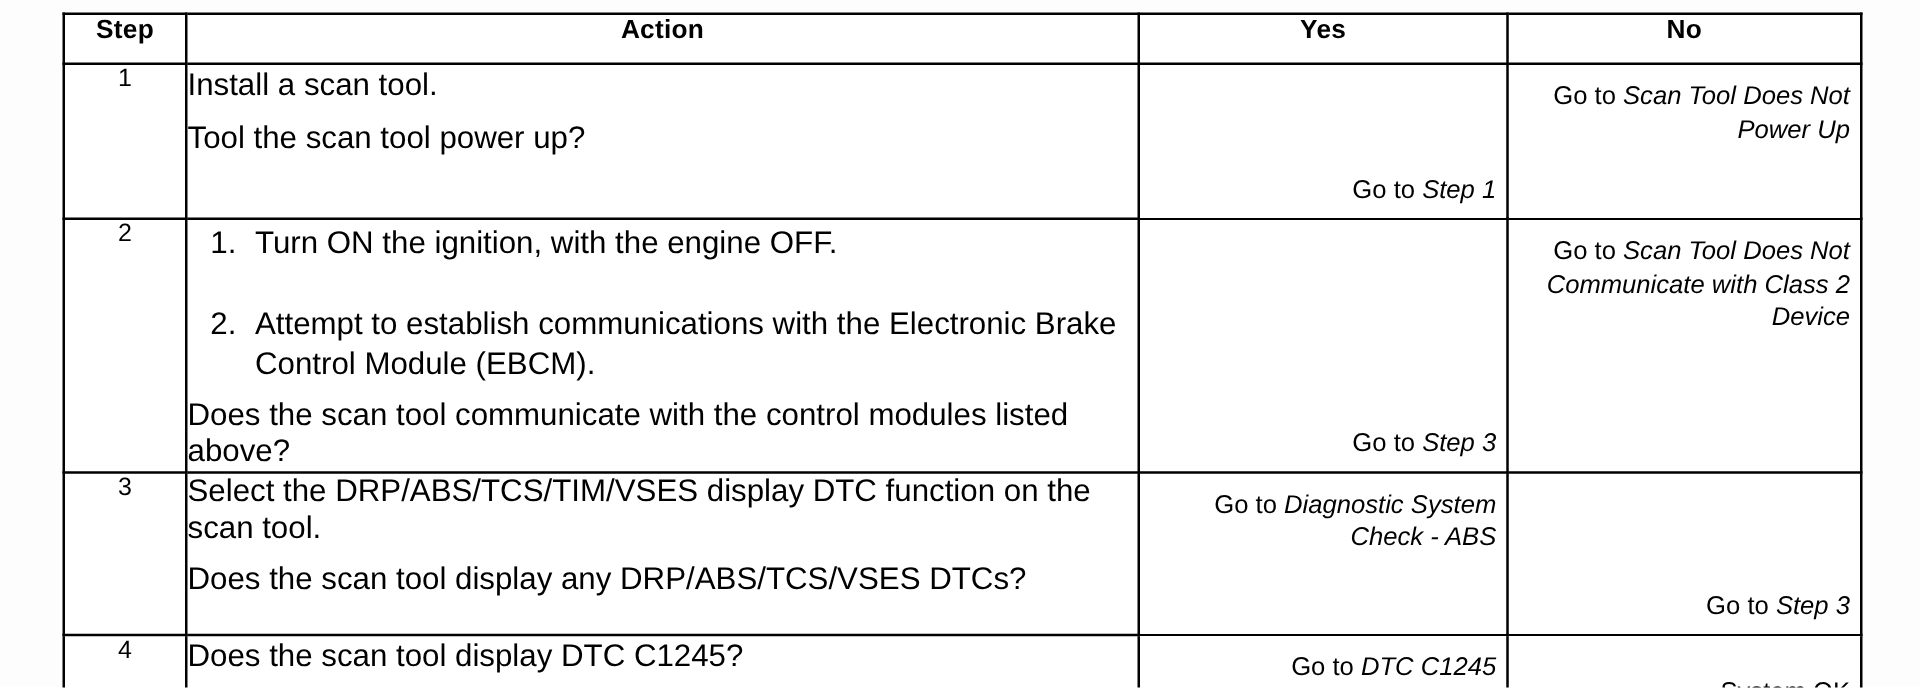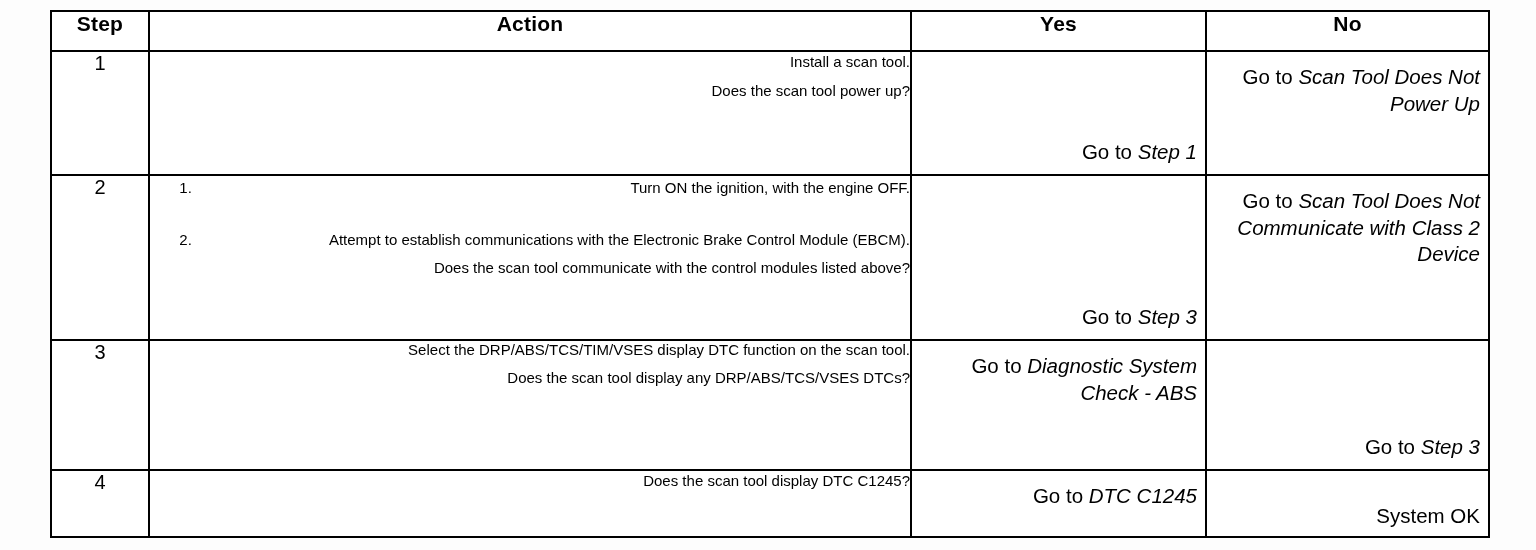--- a/index.html
+++ b/index.html
@@ -60,23 +60,22 @@
   
   .step-cell {
     text-align: center;
     vertical-align: middle;
     font-size: 20px;
   }
 
   
   .action-cell {
     padding: 10px 14px 8px 14px;
-    font-size: 15px;
+    font-size: 25px;
     line-height: 1.32;
-    text-align: right;
   }
   .action-line {
     margin: 0 0 9px 0;
   }
   .action-line:last-child { margin-bottom: 0; }
 
   ol.action-list {
     margin: 2px 0 10px 0;
     padding: 0 0 0 46px;
     list-style: decimal;
@@ -143,21 +142,21 @@
       </tr>
     </thead>
 
     <tbody>
 
       <tr class="row-1">
         <td class="step-cell">1</td>
 
         <td class="action-cell">
           <p class="action-line">Install a scan tool.</p>
-          <p class="action-line">Does the scan tool power up?</p>
+          <p class="action-line">Tool the scan tool power up?</p>
         </td>
 
         <td class="ans-cell">
           <span class="ans-inner ans-bottom"><span>Go to </span><i>Step 1</i></span>
         </td>
 
         <td class="ans-cell">
           <span class="ans-inner ans-top"><span>Go to </span><i>Scan Tool Does Not Power Up</i></span>
         </td>
       </tr>

